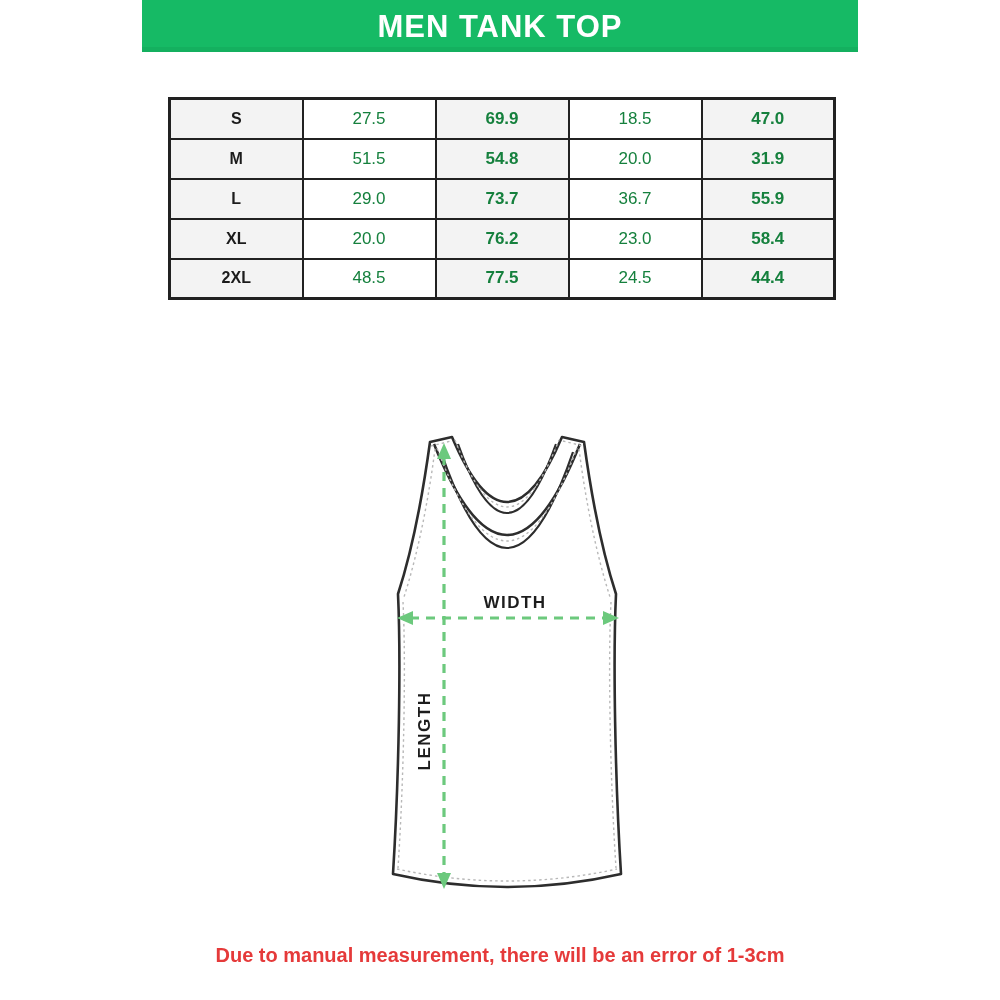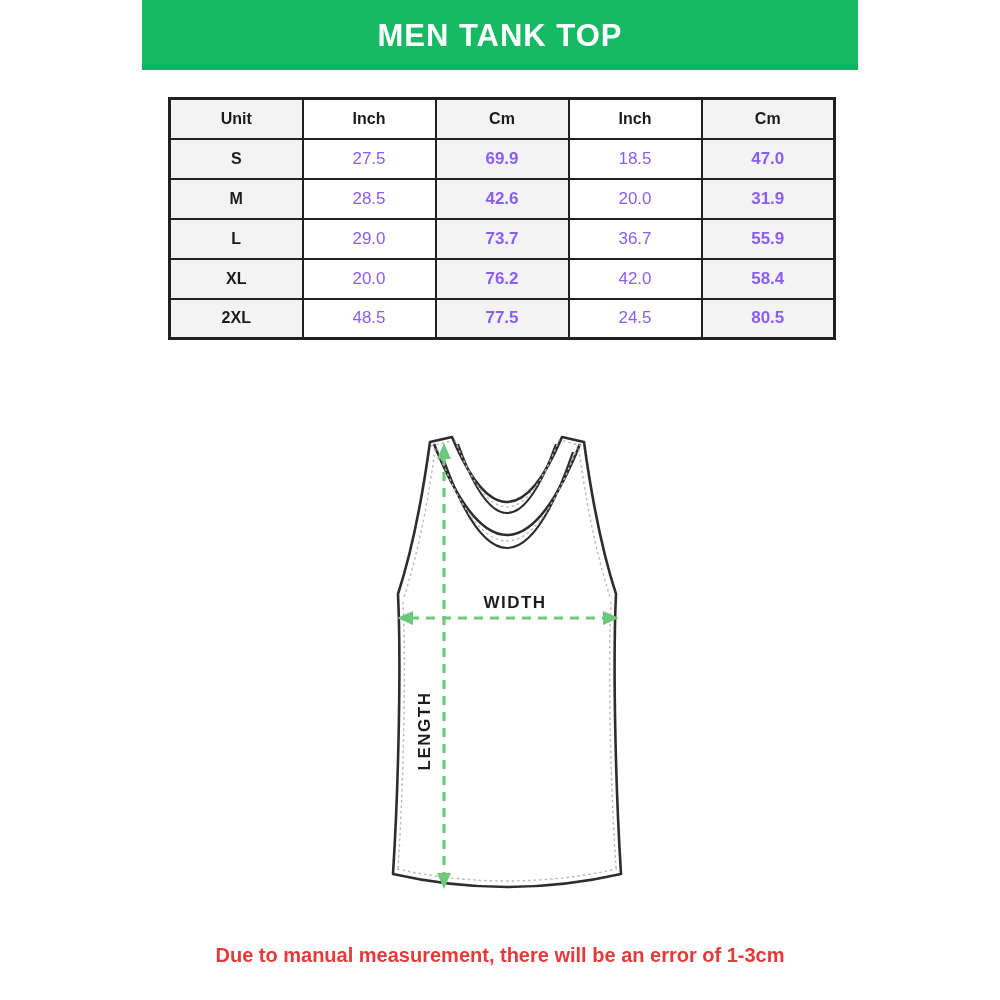--- a/index.html
+++ b/index.html
@@ -6,41 +6,41 @@
   html, body { background: #ffffff; }
   body {
     width: 1000px; height: 1000px;
     font-family: "Liberation Sans", "DejaVu Sans", sans-serif;
     position: relative; overflow: hidden;
   }
   .page { position: absolute; inset: 0; background: #ffffff; }
 
   
   .banner {
-    position: absolute; left: 142px; top: 0; width: 716px; height: 70px;
+    position: absolute; left: 142px; top: 0; width: 716px; height: 52px;
     background: #16ba65;
     box-shadow: inset 0 -5px 0 rgba(0,0,0,0.05);
     display: flex; align-items: center; justify-content: center;
   }
   .banner-title {
     color: #ffffff; font-size: 31px; font-weight: bold;
     letter-spacing: 1px; line-height: 1;
   }
 
   
   .size-table {
     position: absolute; left: 168px; top: 97px; width: 665px;
     border-collapse: collapse; table-layout: fixed;
     border: 3px solid #212121;
   }
   .size-table td {
     width: 133px; height: 40px;
     border: 2px solid #212121;
     text-align: center; vertical-align: middle;
-    font-size: 16px; color: #8b5cf6;
+    font-size: 16px; color: #15803d;
     background: #ffffff;
   }
   .size-table td.g { background: #f3f3f3; font-weight: bold; }
   .size-table td.b { font-weight: bold; color: #1b1b1b; }
   .size-table td.num { font-size: 17px; }
 
   
   .illustration {
     position: absolute; left: 360px; top: 408px; width: 280px; height: 500px;
   }
@@ -65,60 +65,53 @@
 
 <div class="page">
 
   <header class="banner">
     <h1 class="banner-title">MEN TANK TOP</h1>
   </header>
 
   <table class="size-table">
     <tbody>
       <tr>
-        <td class="g b">Unit</td>
-        <td class="b">Inch</td>
-        <td class="g b">Cm</td>
-        <td class="b">Inch</td>
-        <td class="g b">Cm</td>
-      </tr>
-      <tr>
         <td class="g b">S</td>
         <td class="num">27.5</td>
         <td class="g num">69.9</td>
         <td class="num">18.5</td>
         <td class="g num">47.0</td>
       </tr>
       <tr>
         <td class="g b">M</td>
-        <td class="num">28.5</td>
-        <td class="g num">42.6</td>
+        <td class="num">51.5</td>
+        <td class="g num">54.8</td>
         <td class="num">20.0</td>
         <td class="g num">31.9</td>
       </tr>
       <tr>
         <td class="g b">L</td>
         <td class="num">29.0</td>
         <td class="g num">73.7</td>
         <td class="num">36.7</td>
         <td class="g num">55.9</td>
       </tr>
       <tr>
         <td class="g b">XL</td>
         <td class="num">20.0</td>
         <td class="g num">76.2</td>
-        <td class="num">42.0</td>
+        <td class="num">23.0</td>
         <td class="g num">58.4</td>
       </tr>
       <tr>
         <td class="g b">2XL</td>
         <td class="num">48.5</td>
         <td class="g num">77.5</td>
         <td class="num">24.5</td>
-        <td class="g num">80.5</td>
+        <td class="g num">44.4</td>
       </tr>
     </tbody>
   </table>
 
   <div class="illustration">
     <svg width="280" height="500" viewBox="0 0 280 500">
 
       <path d="M 70,34
            C 63,85 53,140 38,186
            C 41,250 39,370 33,466

